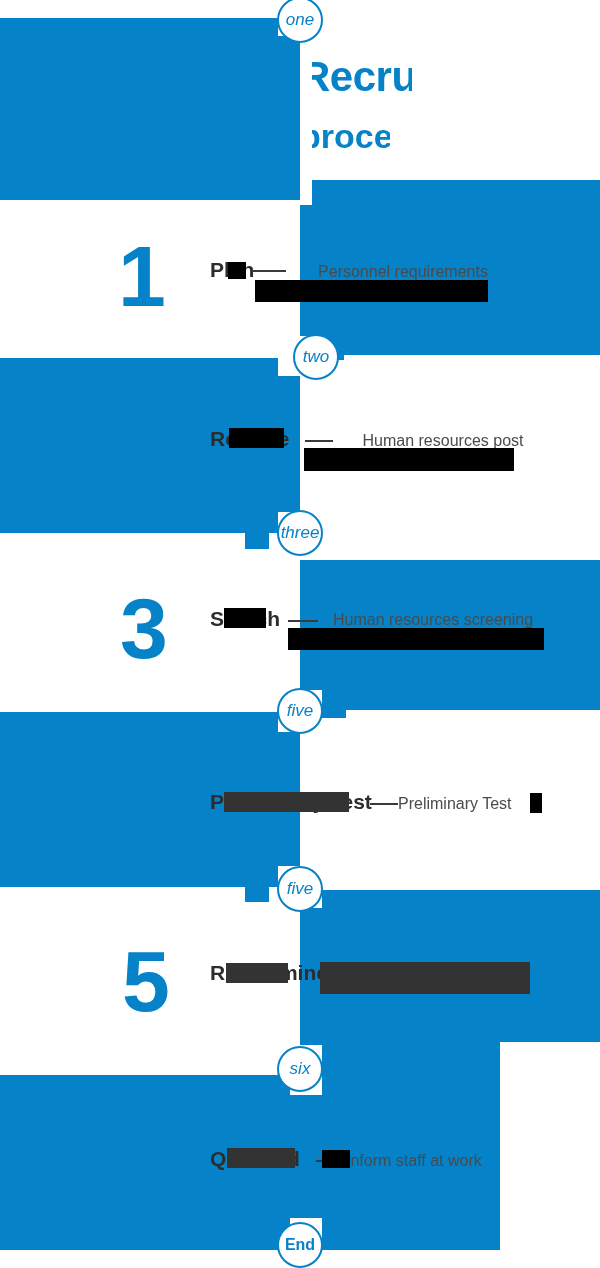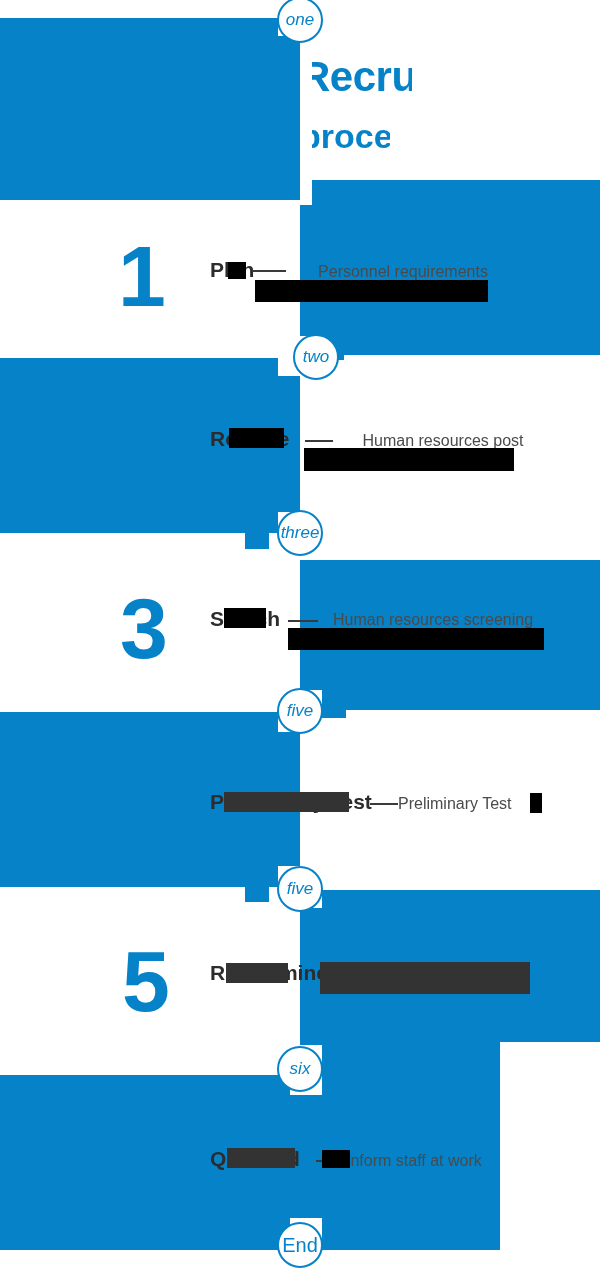--- a/index.html
+++ b/index.html
@@ -93,21 +93,21 @@
     border:2px solid #0682C8;
     box-sizing:border-box;
     color:#0682C8;
     font-style:italic;
     font-size:17px;
     display:flex;
     align-items:center;
     justify-content:center;
     z-index:40;
   }
-  .badge.end{font-style:normal;font-size:20px;}
+  .badge.end{font-style:normal;font-size:16px;font-weight:bold;}
   
   .badge-notch{position:absolute;background:#ffffff;z-index:30;}
 </style>
 </head>
 <body>
 
 <div id="stage">
 
   <div class="blk" style="left:0;top:18px;width:300px;height:182px;"></div>
   <div class="blk" style="left:300px;top:180px;width:300px;height:20px;"></div>

